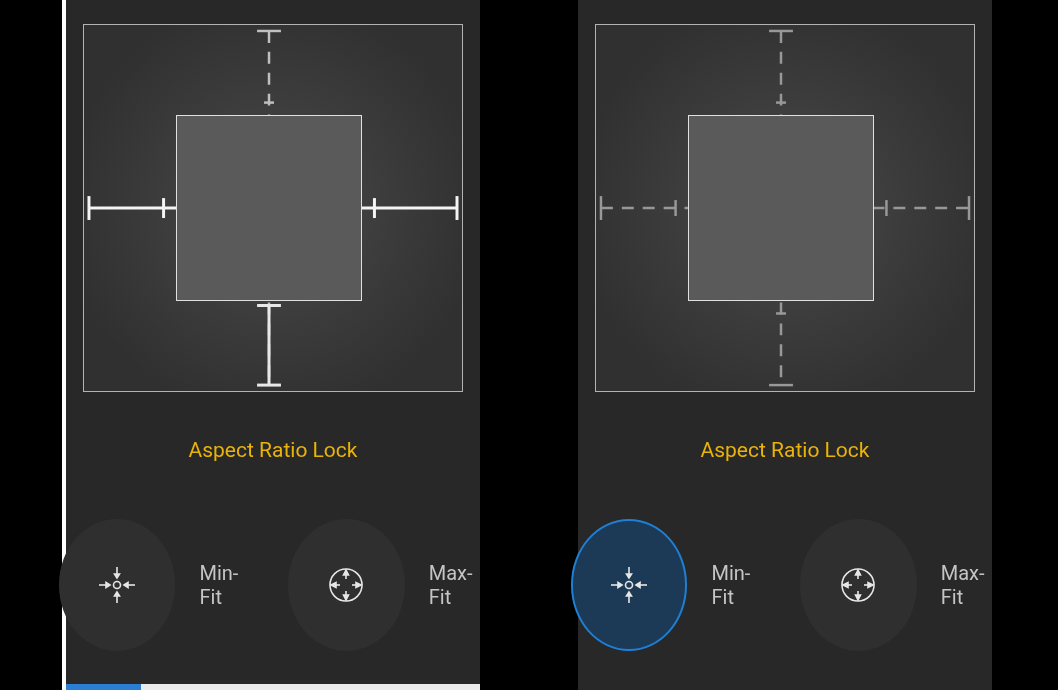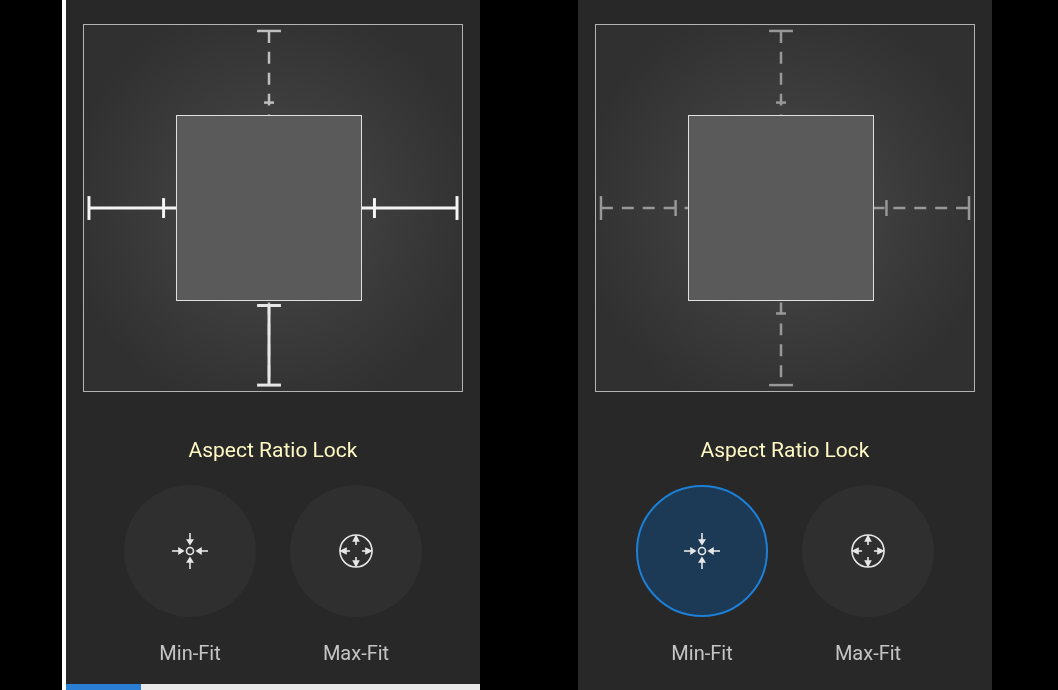--- a/index.html
+++ b/index.html
@@ -53,36 +53,36 @@
     border: 1.5px solid #e0e0e0;
     background: #5a5a5a;
   }
 
   .section-label {
     position: absolute;
     width: 100%;
     text-align: center;
     top: 438px;
     font-size: 21px;
-    color: #fef9c3;
+    color: #eab308;
     font-weight: 400;
   }
 
   .buttons-row {
     position: absolute;
     top: 485px;
     width: 100%;
     height: 200px;
     display: flex;
     justify-content: center;
     gap: 34px;
   }
   .fit-btn {
     display: flex;
-    flex-direction: column;
+    flex-direction: row;
     align-items: center;
     gap: 24px;
   }
   .fit-circle {
     width: 132px;
     height: 132px;
     border-radius: 50%;
     background: #2f2f2f;
     border: 2px solid transparent;
     display: flex;

